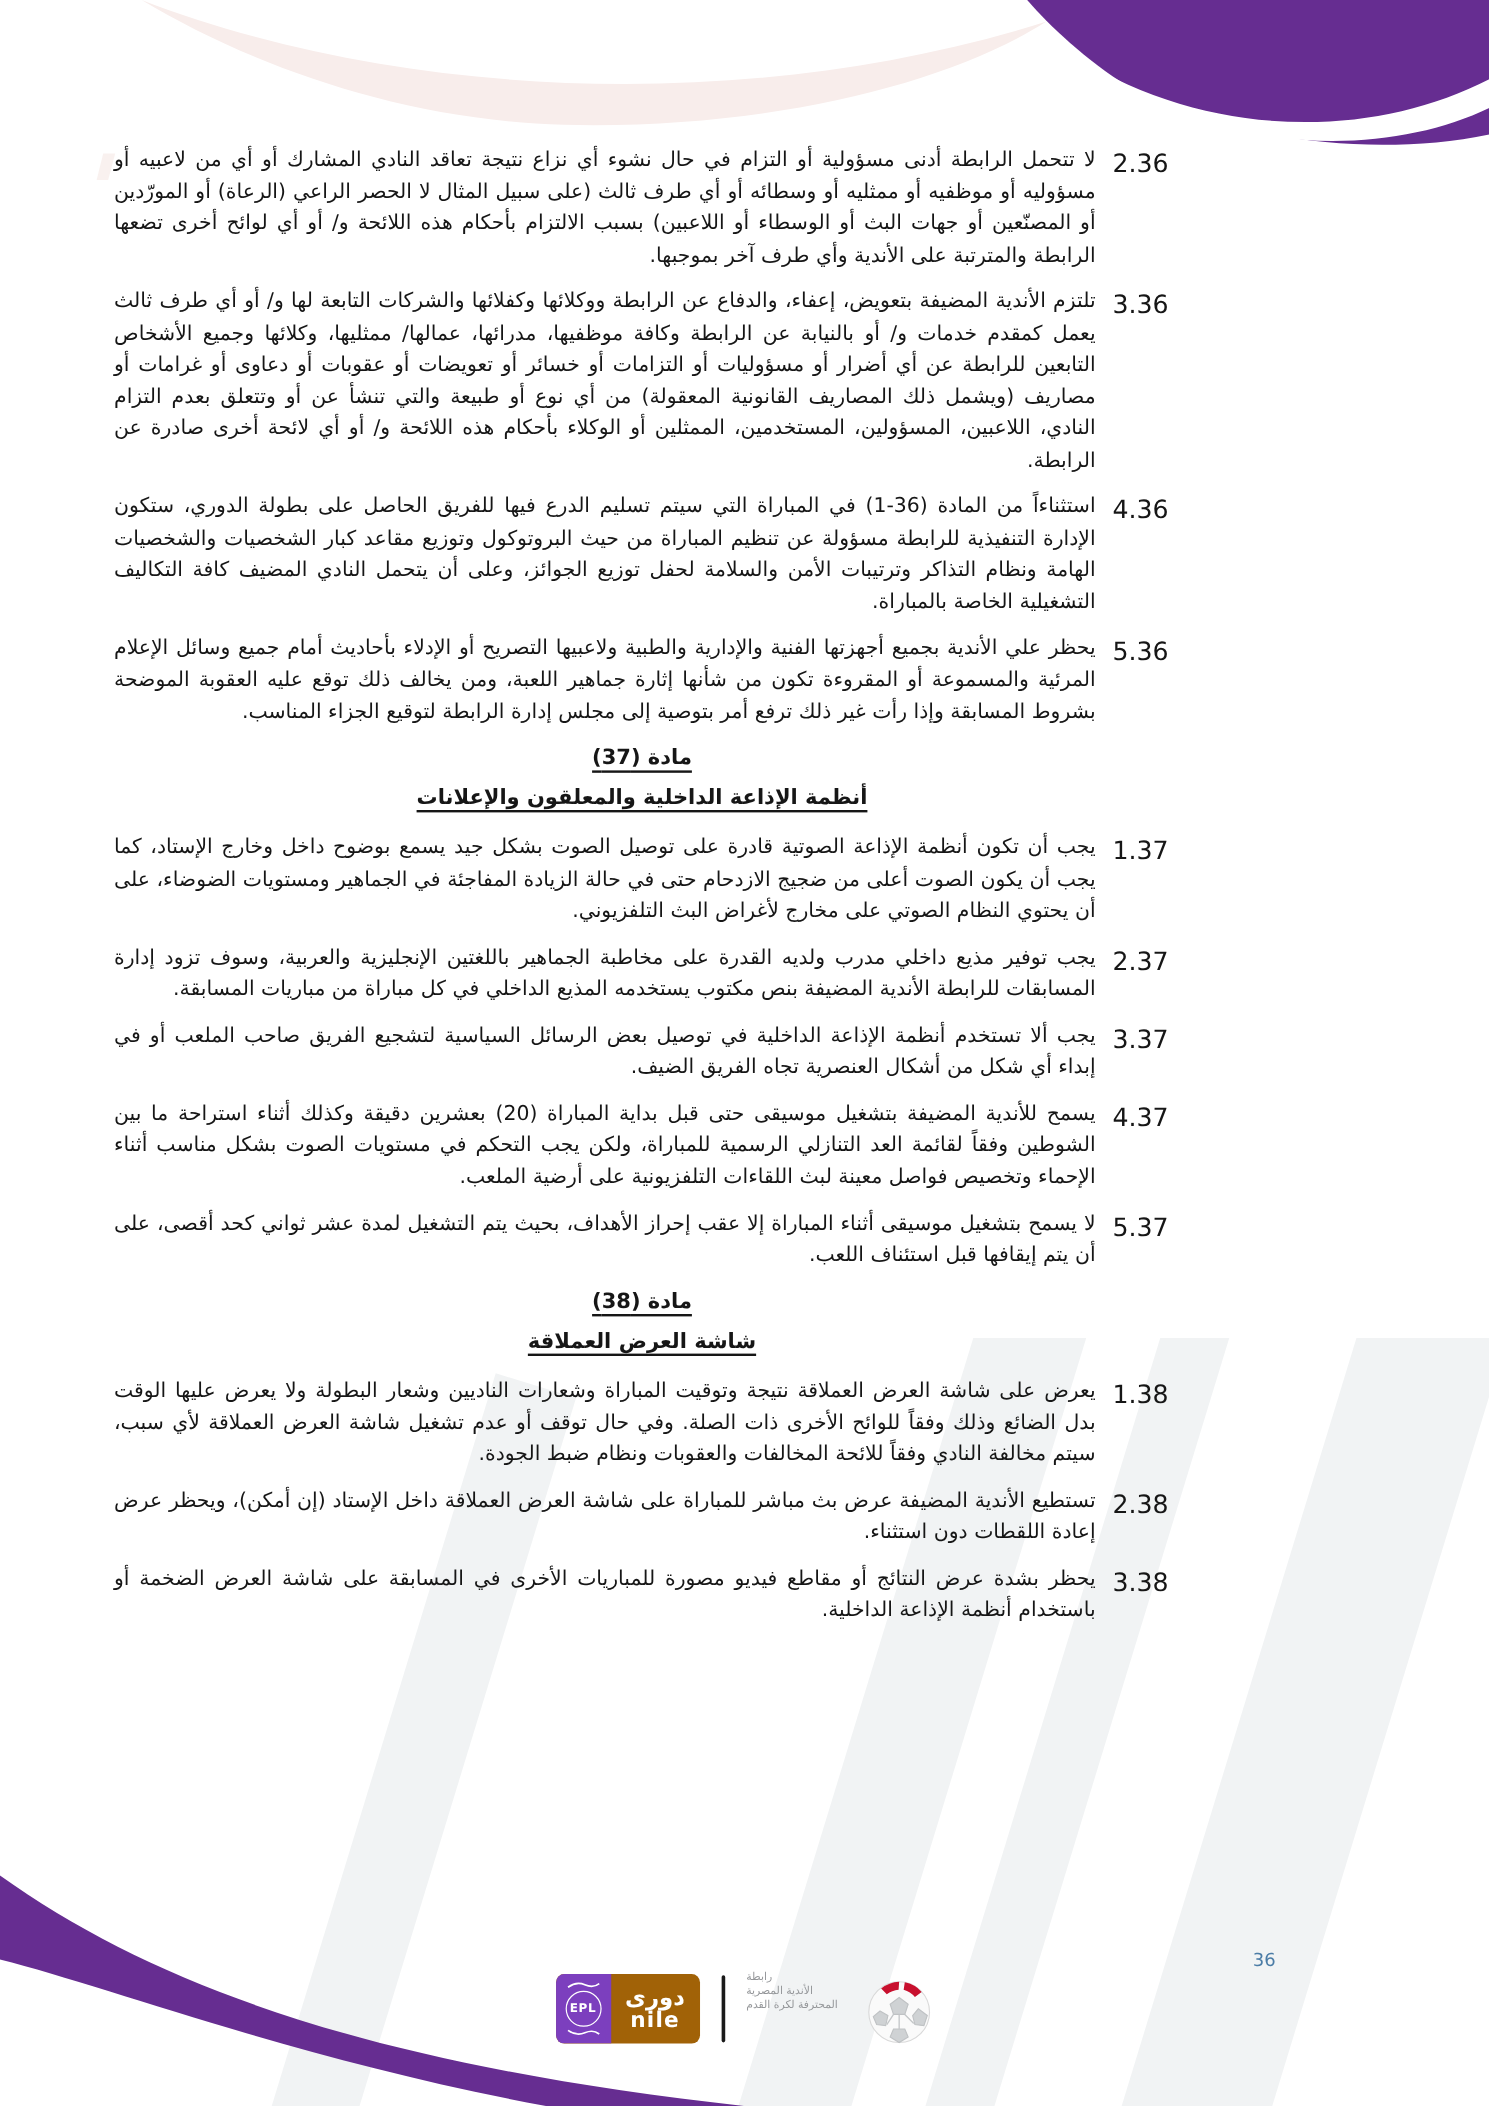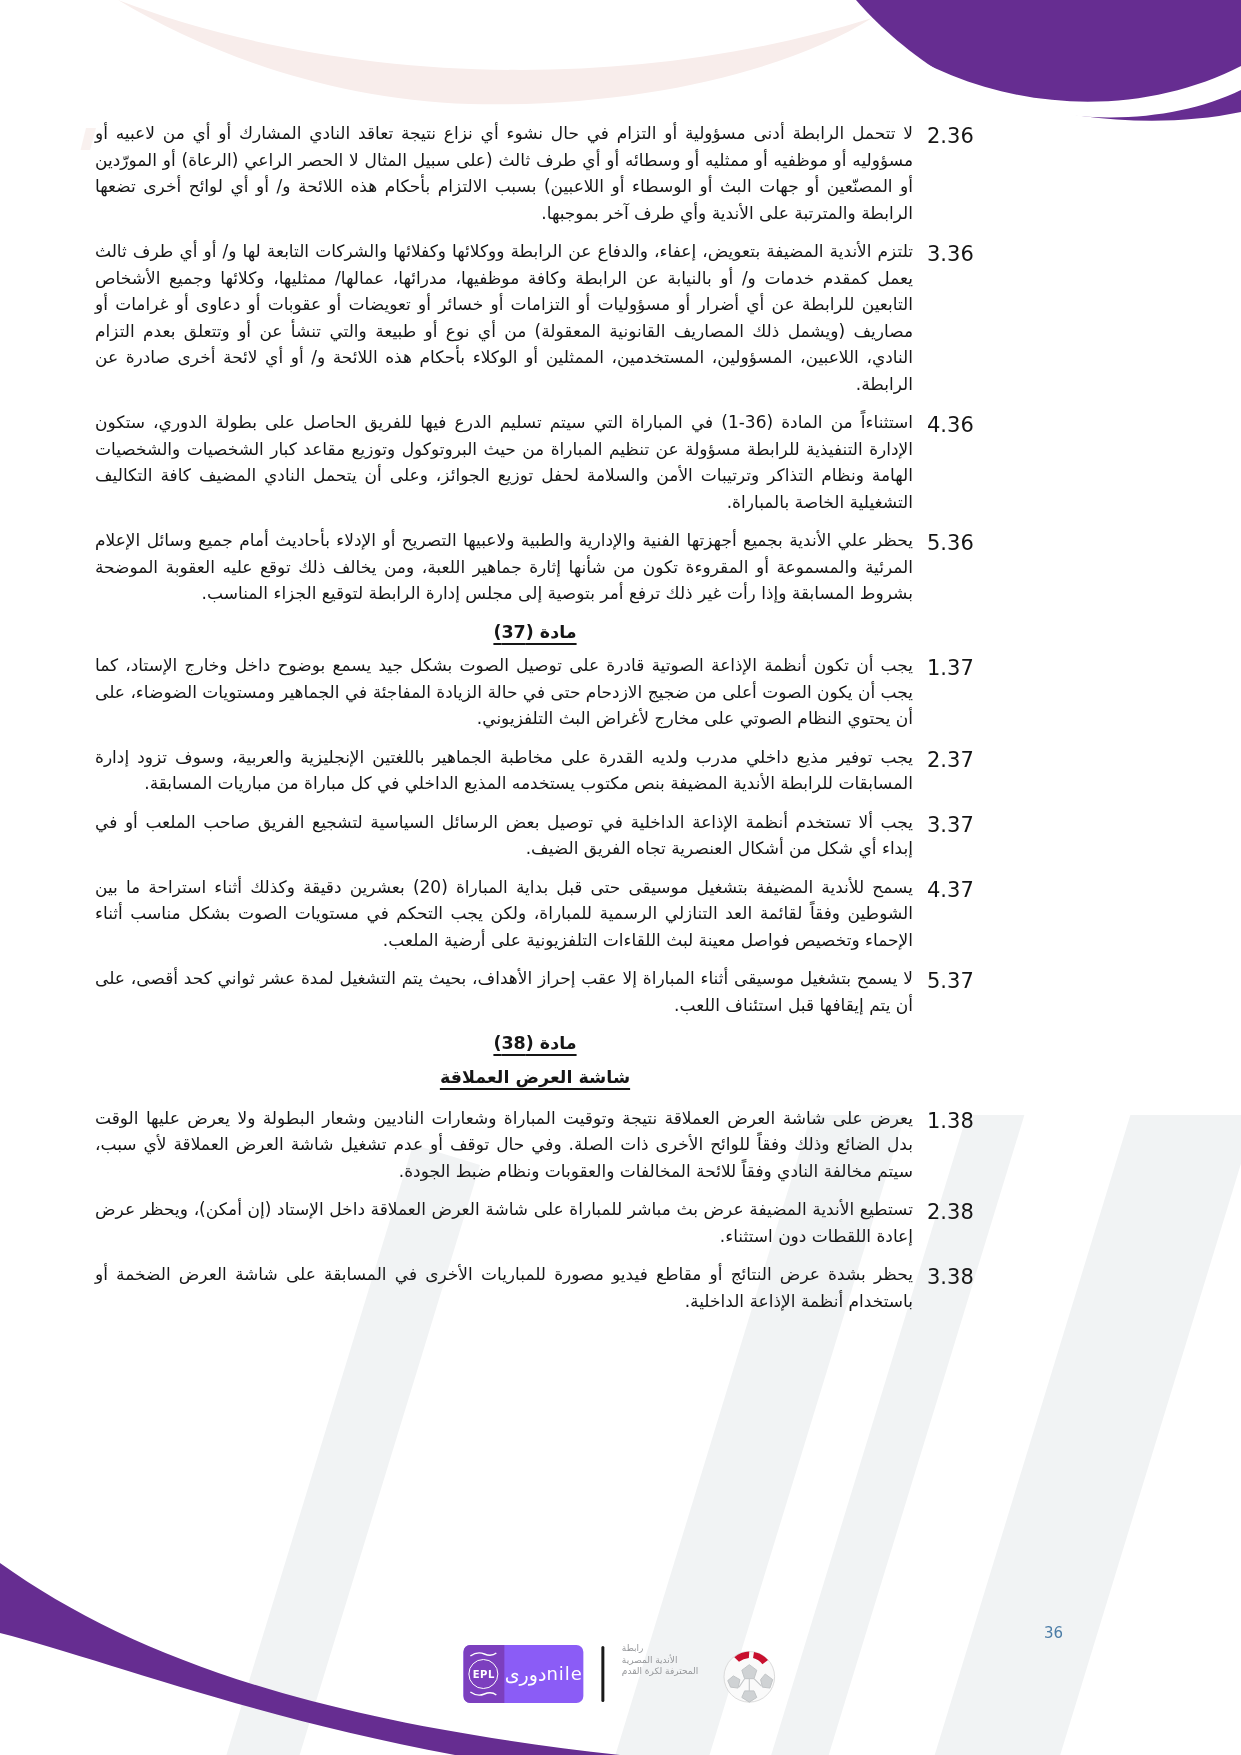--- a/index.html
+++ b/index.html
@@ -25,35 +25,35 @@
   }
   .article-subheading{margin:0 0 14px 0;}
   .article-heading span,.article-subheading span{
     text-decoration:underline;text-underline-offset:5px;text-decoration-thickness:1.5px;
   }
   .footer{
     position:absolute;top:1643px;left:50%;transform:translateX(-50%);
     display:flex;align-items:center;z-index:2;
   }
   .league-box{
-    width:120px;height:58px;background:#8b5cf6;border-radius:7px;
+    width:120px;height:58px;background:#a16207;border-radius:7px;
     display:flex;overflow:hidden;align-items:stretch;
   }
   .epl-panel{
     width:46px;background:#7c3fbe;display:flex;flex-direction:column;
     align-items:center;justify-content:center;gap:1px;
   }
   .epl-circle{
     width:28px;height:28px;border:1.6px solid #fff;border-radius:50%;
     display:flex;align-items:center;justify-content:center;
     color:#fff;font-weight:bold;font-size:10px;letter-spacing:.5px;
   }
   .league-text{
-    flex:1;display:flex;flex-direction:row;align-items:center;justify-content:center;
-    color:#fff;font-weight:normal;line-height:1.0;
+    flex:1;display:flex;flex-direction:column;align-items:center;justify-content:center;
+    color:#fff;font-weight:bold;line-height:1.0;
   }
   .league-text .ar{font-size:19px;}
   .league-text .en{font-size:18px;letter-spacing:1px;text-align:right;}
   .footer-sep{width:3px;height:56px;background:#1a1a1a;border-radius:2px;margin:0 18px;}
   .assoc{display:flex;align-items:flex-start;gap:20px;}
   .assoc-text{
     direction:rtl;text-align:left;color:#95979a;font-size:9px;line-height:1.3;
     white-space:nowrap;
   }
   .page-number{
@@ -97,20 +97,23 @@
         <div class="clause-text">استثناءاً من المادة (36-1) في المباراة التي سيتم تسليم الدرع فيها للفريق الحاصل على بطولة الدوري، ستكون الإدارة التنفيذية للرابطة مسؤولة عن تنظيم المباراة من حيث البروتوكول وتوزيع مقاعد كبار الشخصيات والشخصيات الهامة ونظام التذاكر وترتيبات الأمن والسلامة لحفل توزيع الجوائز، وعلى أن يتحمل النادي المضيف كافة التكاليف التشغيلية الخاصة بالمباراة.</div>
       </div>
       <div class="clause">
         <div class="clause-num">5.36</div>
         <div class="clause-text">يحظر علي الأندية بجميع أجهزتها الفنية والإدارية والطبية ولاعبيها التصريح أو الإدلاء بأحاديث أمام جميع وسائل الإعلام المرئية والمسموعة أو المقروءة تكون من شأنها إثارة جماهير اللعبة، ومن يخالف ذلك توقع عليه العقوبة الموضحة بشروط المسابقة وإذا رأت غير ذلك ترفع أمر بتوصية إلى مجلس إدارة الرابطة لتوقيع الجزاء المناسب.</div>
       </div>
     </div>
 
   <div class="article-heading">
     <span>مادة (37)</span>
+  </div>
+  <div class="article-subheading">
+    <span>أنظمة الإذاعة الداخلية والمعلقون والإعلانات</span>
   </div>
   <div>
       <div class="clause">
         <div class="clause-num">1.37</div>
         <div class="clause-text">يجب أن تكون أنظمة الإذاعة الصوتية قادرة على توصيل الصوت بشكل جيد يسمع بوضوح داخل وخارج الإستاد، كما يجب أن يكون الصوت أعلى من ضجيج الازدحام حتى في حالة الزيادة المفاجئة في الجماهير ومستويات الضوضاء، على أن يحتوي النظام الصوتي على مخارج لأغراض البث التلفزيوني.</div>
       </div>
       <div class="clause">
         <div class="clause-num">2.37</div>
         <div class="clause-text">يجب توفير مذيع داخلي مدرب ولديه القدرة على مخاطبة الجماهير باللغتين الإنجليزية والعربية، وسوف تزود إدارة المسابقات للرابطة الأندية المضيفة بنص مكتوب يستخدمه المذيع الداخلي في كل مباراة من مباريات المسابقة.</div>
       </div>

